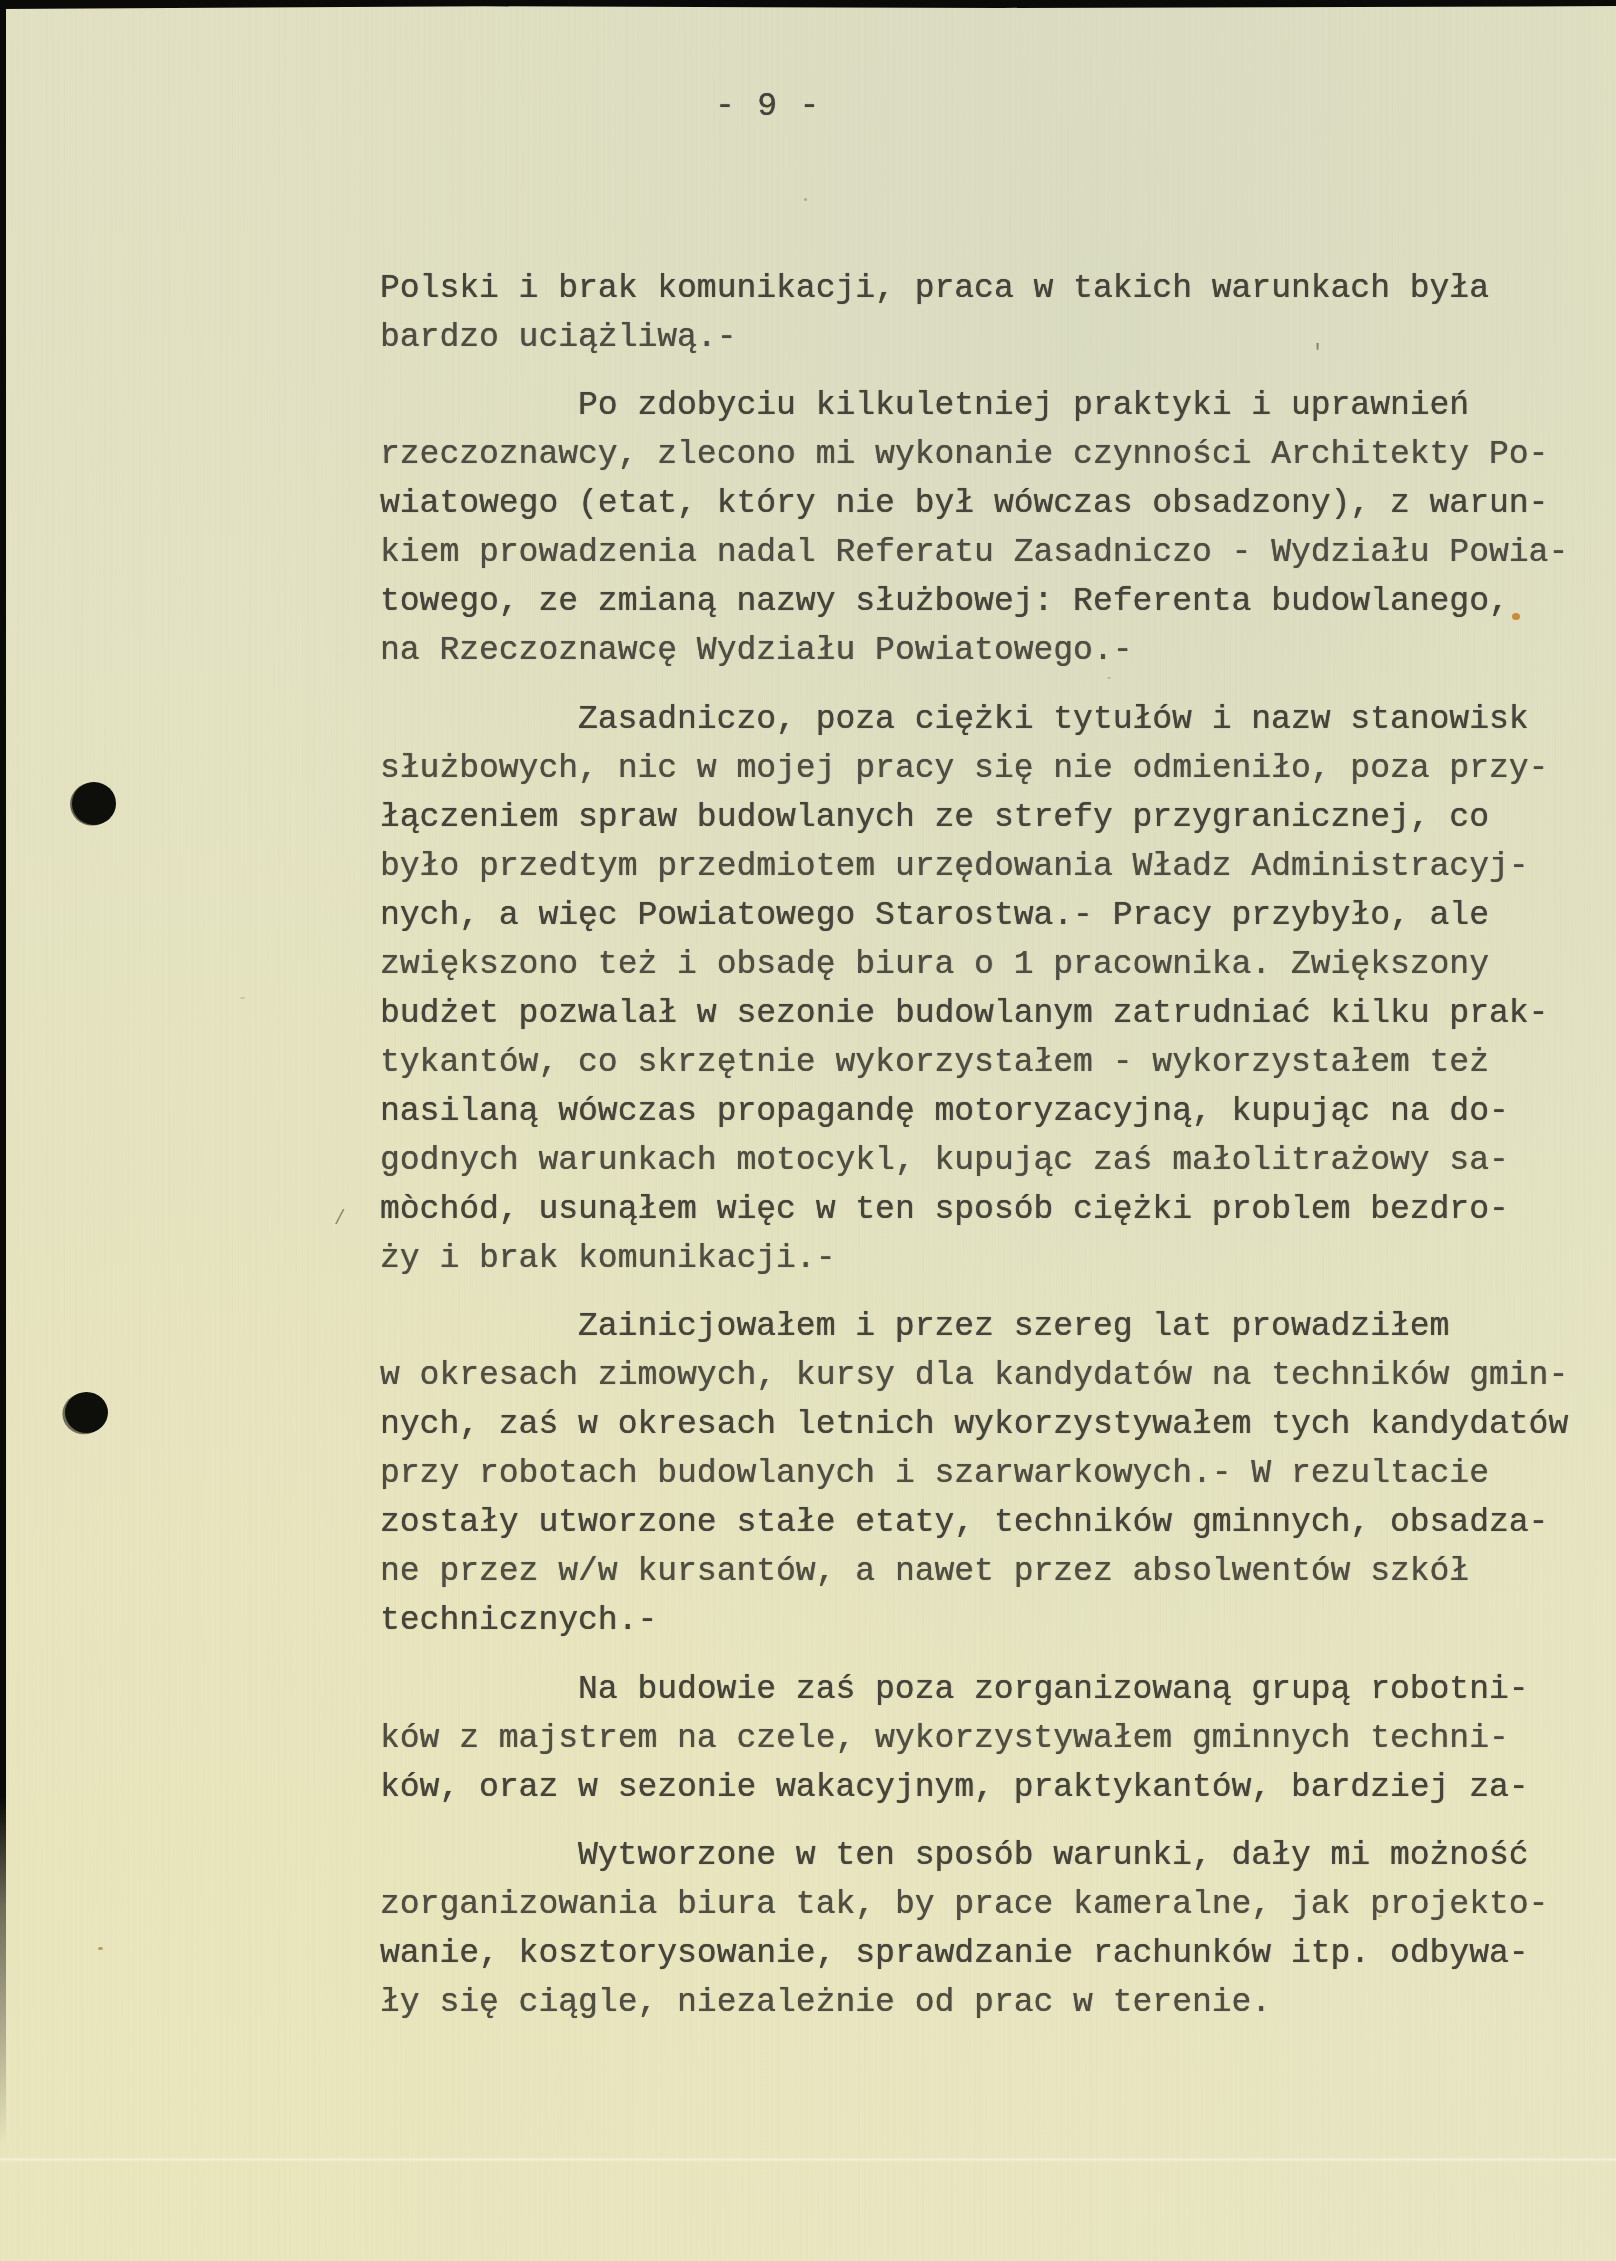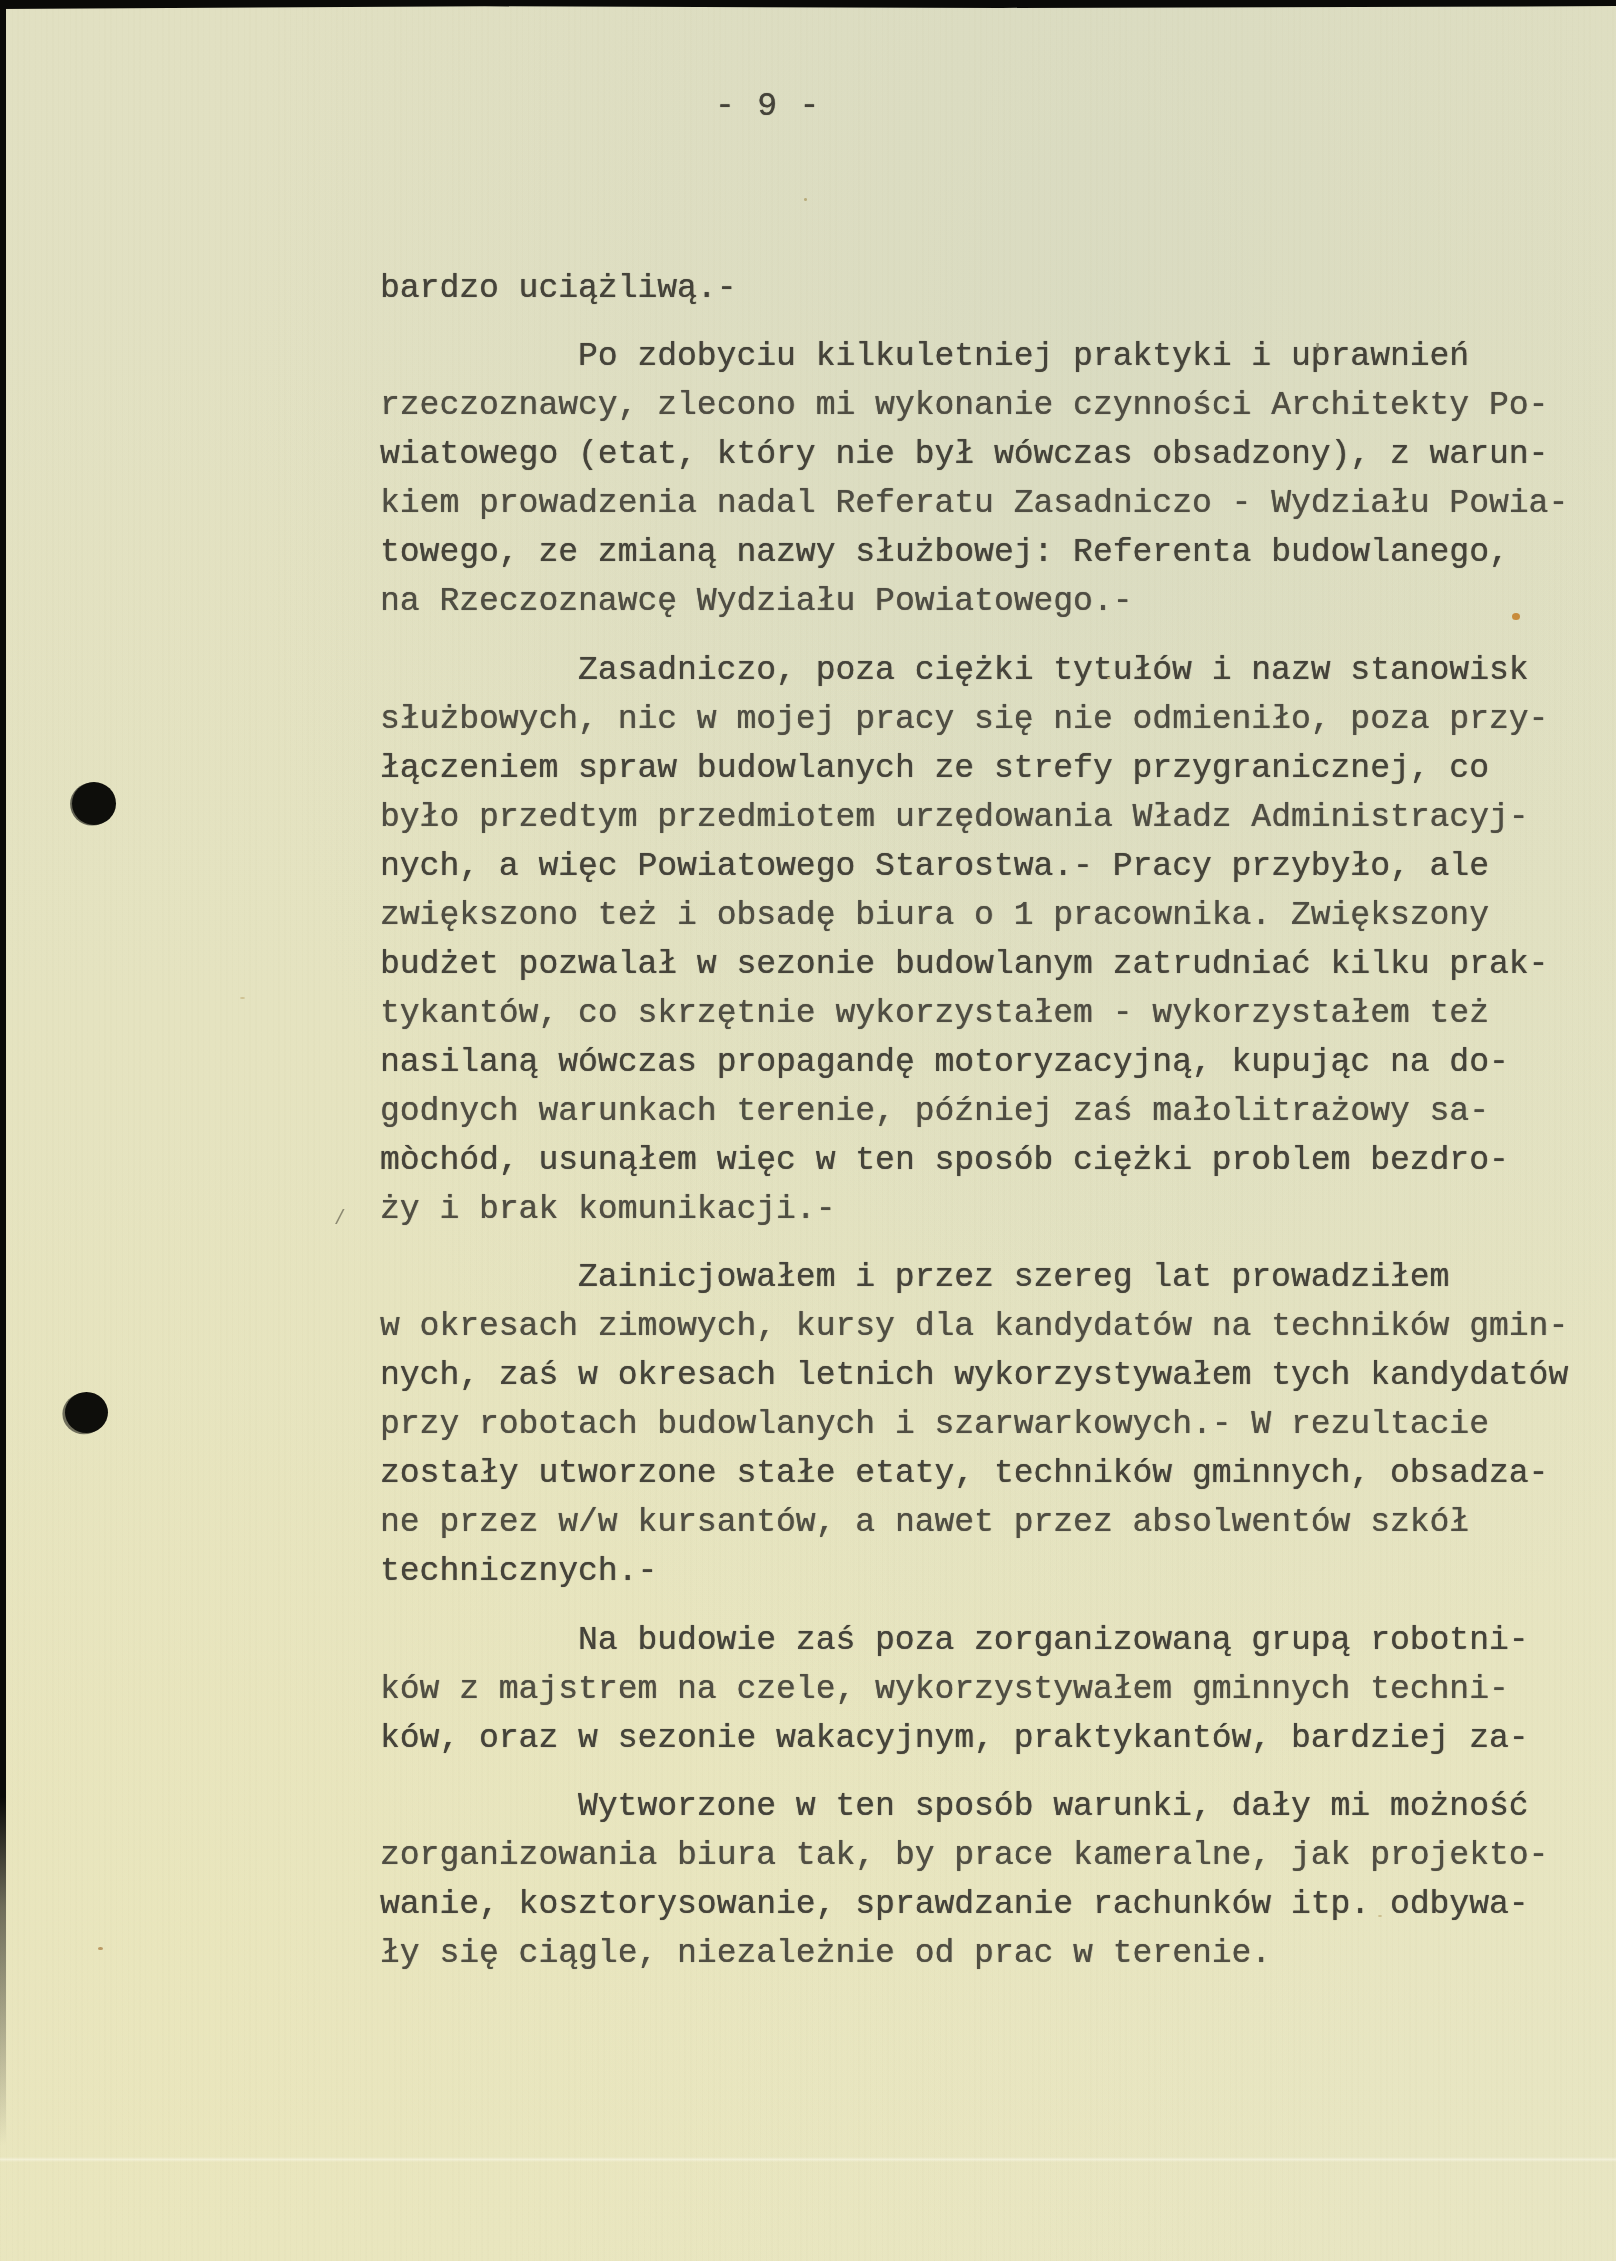--- a/index.html
+++ b/index.html
@@ -65,20 +65,21 @@
   <div class="scan-edge-left"></div>
 
   <div class="punch-hole hole-1"></div>
   <div class="punch-hole hole-2"></div>
 
   <div class="page-number ink">- 9 -</div>
 
   <div class="text-block ink">
 
     <p class="para">
+      <span class="line">Polski i brak komunikacji, praca w takich warunkach była</span>
       <span class="line">bardzo uciążliwą.-</span>
     </p>
 
     <p class="para indented">
       <span class="line">Po zdobyciu kilkuletniej praktyki i uprawnień</span>
       <span class="line">rzeczoznawcy, zlecono mi wykonanie czynności Architekty Po-</span>
       <span class="line">wiatowego (etat, który nie był wówczas obsadzony), z warun-</span>
       <span class="line">kiem prowadzenia nadal Referatu Zasadniczo - Wydziału Powia-</span>
       <span class="line">towego, ze zmianą nazwy służbowej: Referenta budowlanego,</span>
       <span class="line">na Rzeczoznawcę Wydziału Powiatowego.-</span>
@@ -87,21 +88,21 @@
     <p class="para indented">
       <span class="line">Zasadniczo, poza ciężki tytułów i nazw stanowisk</span>
       <span class="line">służbowych, nic w mojej pracy się nie odmieniło, poza przy-</span>
       <span class="line">łączeniem spraw budowlanych ze strefy przygranicznej, co</span>
       <span class="line">było przedtym przedmiotem urzędowania Władz Administracyj-</span>
       <span class="line">nych, a więc Powiatowego Starostwa.- Pracy przybyło, ale</span>
       <span class="line">zwiększono też i obsadę biura o 1 pracownika. Zwiększony</span>
       <span class="line">budżet pozwalał w sezonie budowlanym zatrudniać kilku prak-</span>
       <span class="line">tykantów, co skrzętnie wykorzystałem - wykorzystałem też</span>
       <span class="line">nasilaną wówczas propagandę motoryzacyjną, kupując na do-</span>
-      <span class="line">godnych warunkach terenie, później zaś małolitrażowy sa-</span>
+      <span class="line">godnych warunkach motocykl, kupując zaś małolitrażowy sa-</span>
       <span class="line">mòchód, usunąłem więc w ten sposób ciężki problem bezdro-</span>
       <span class="line">ży i brak komunikacji.-</span>
     </p>
 
     <p class="para indented">
       <span class="line">Zainicjowałem i przez szereg lat prowadziłem</span>
       <span class="line">w okresach zimowych, kursy dla kandydatów na techników gmin-</span>
       <span class="line">nych, zaś w okresach letnich wykorzystywałem tych kandydatów</span>
       <span class="line">przy robotach budowlanych i szarwarkowych.- W rezultacie</span>
       <span class="line">zostały utworzone stałe etaty, techników gminnych, obsadza-</span>

